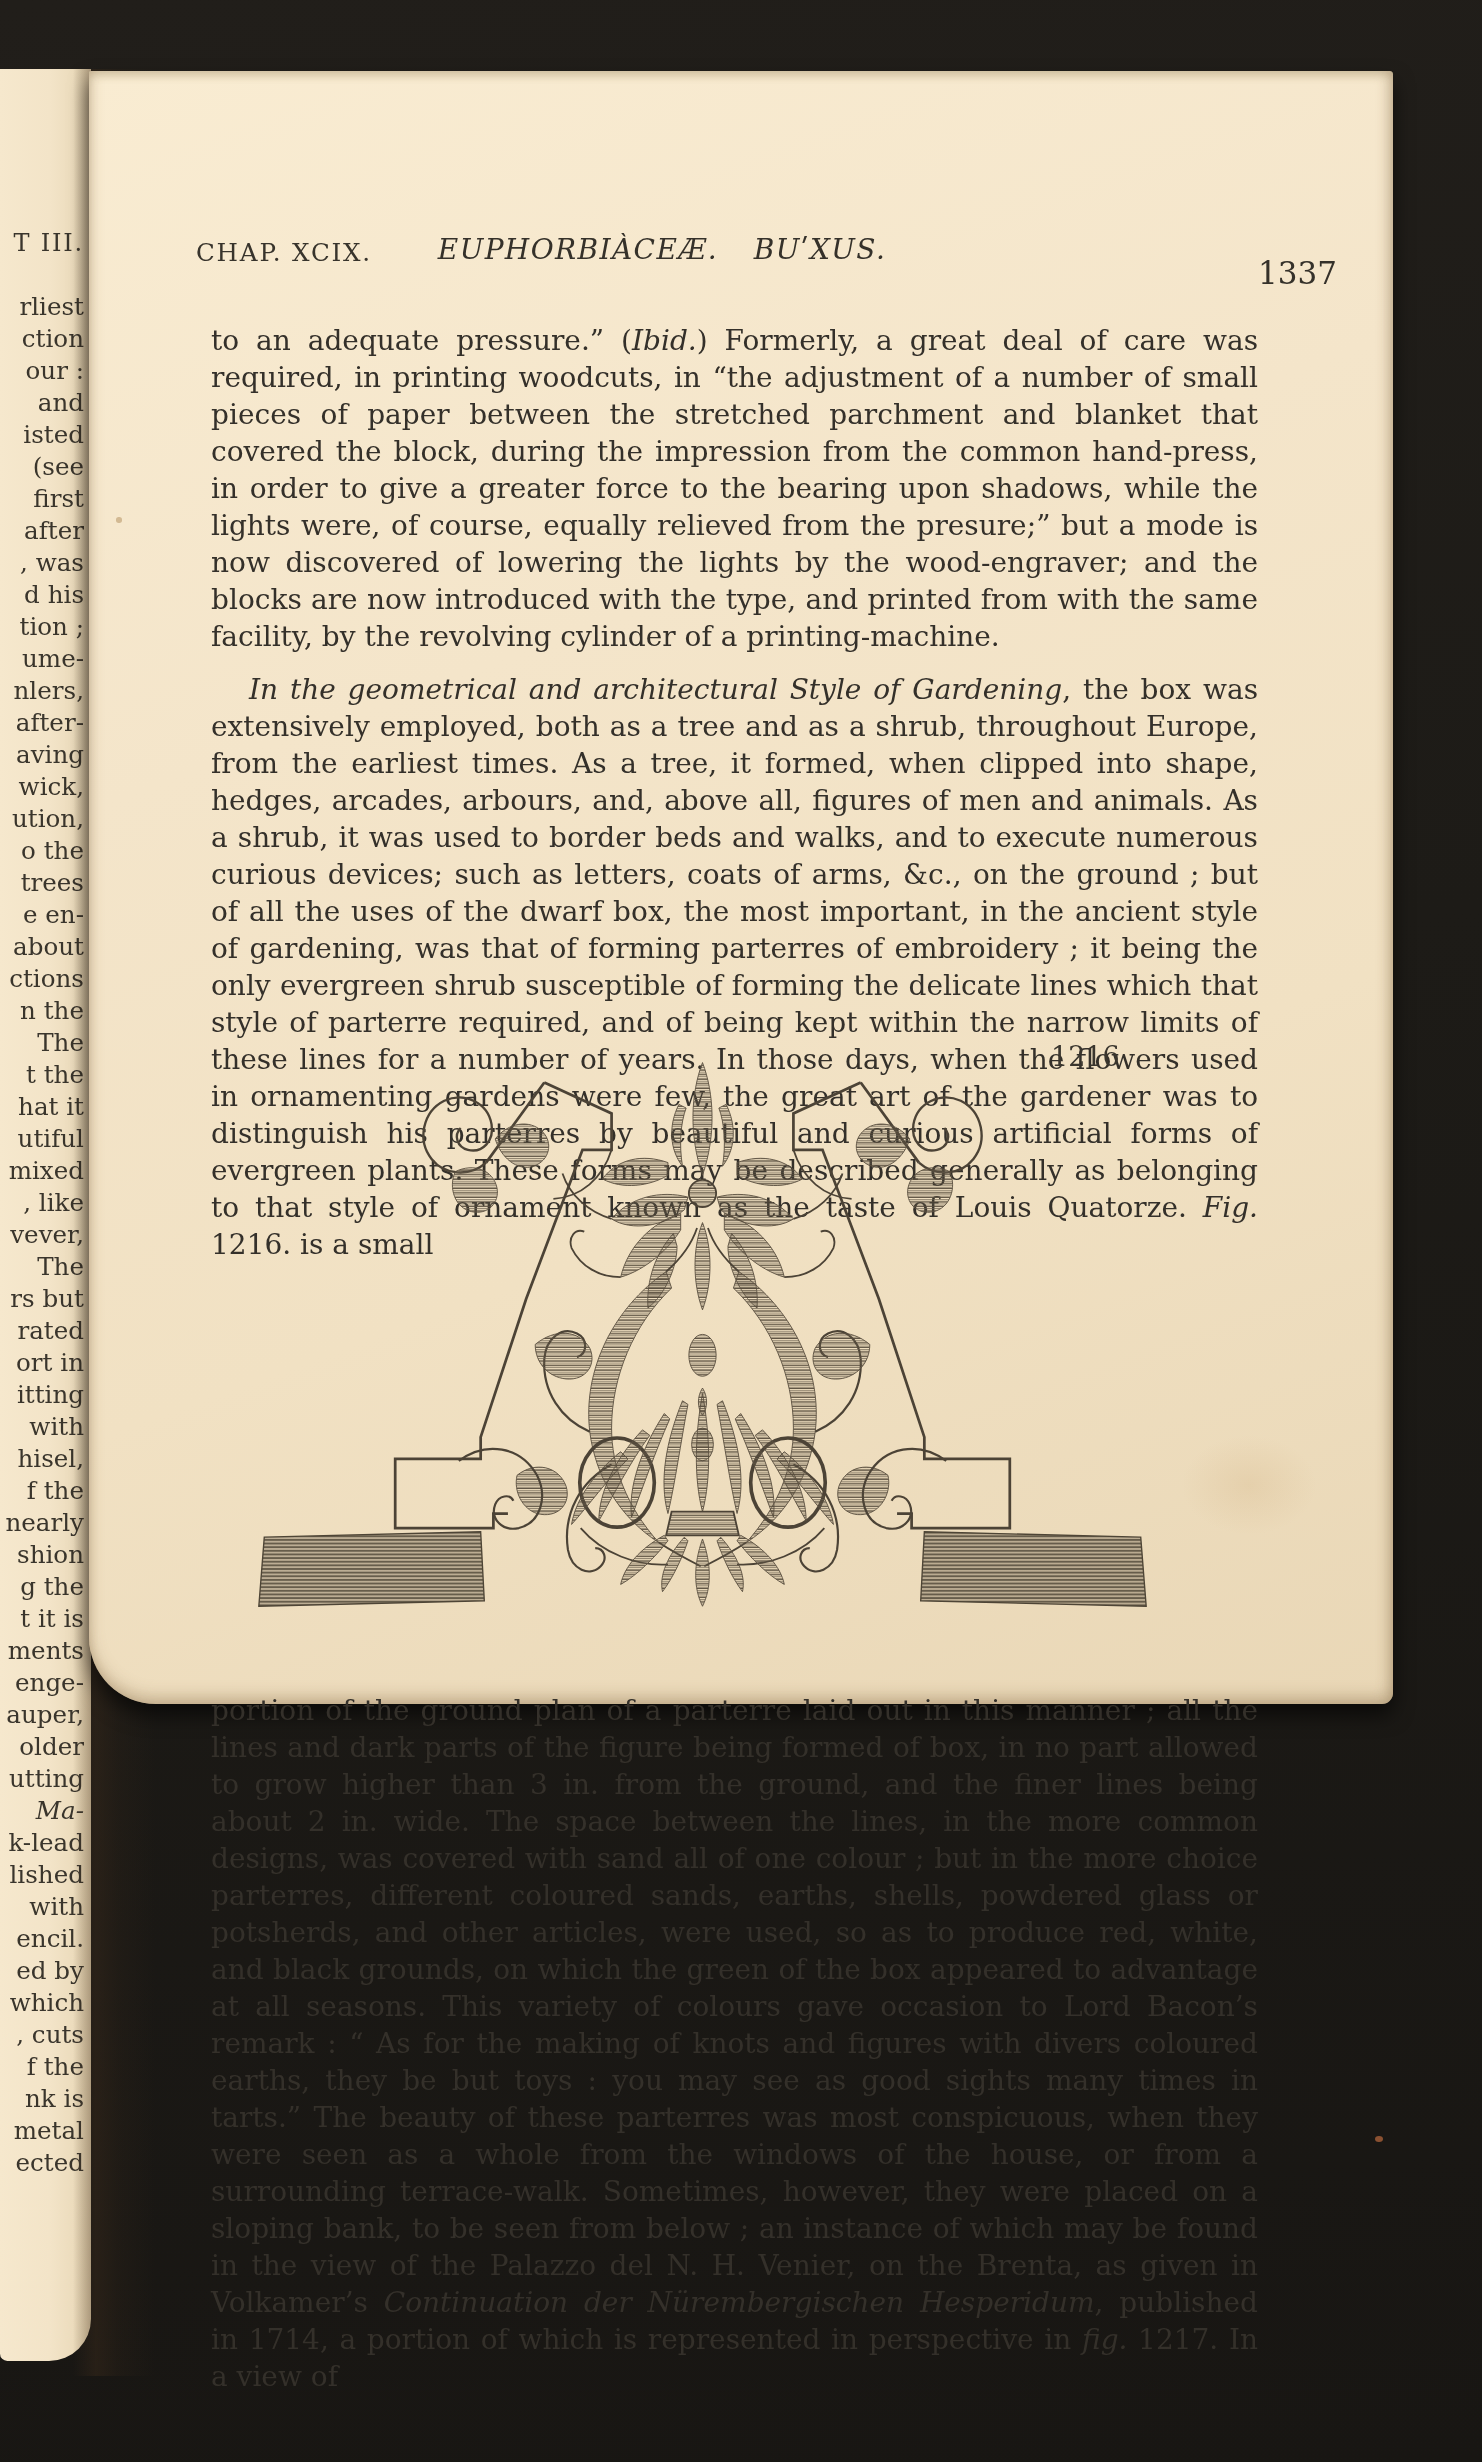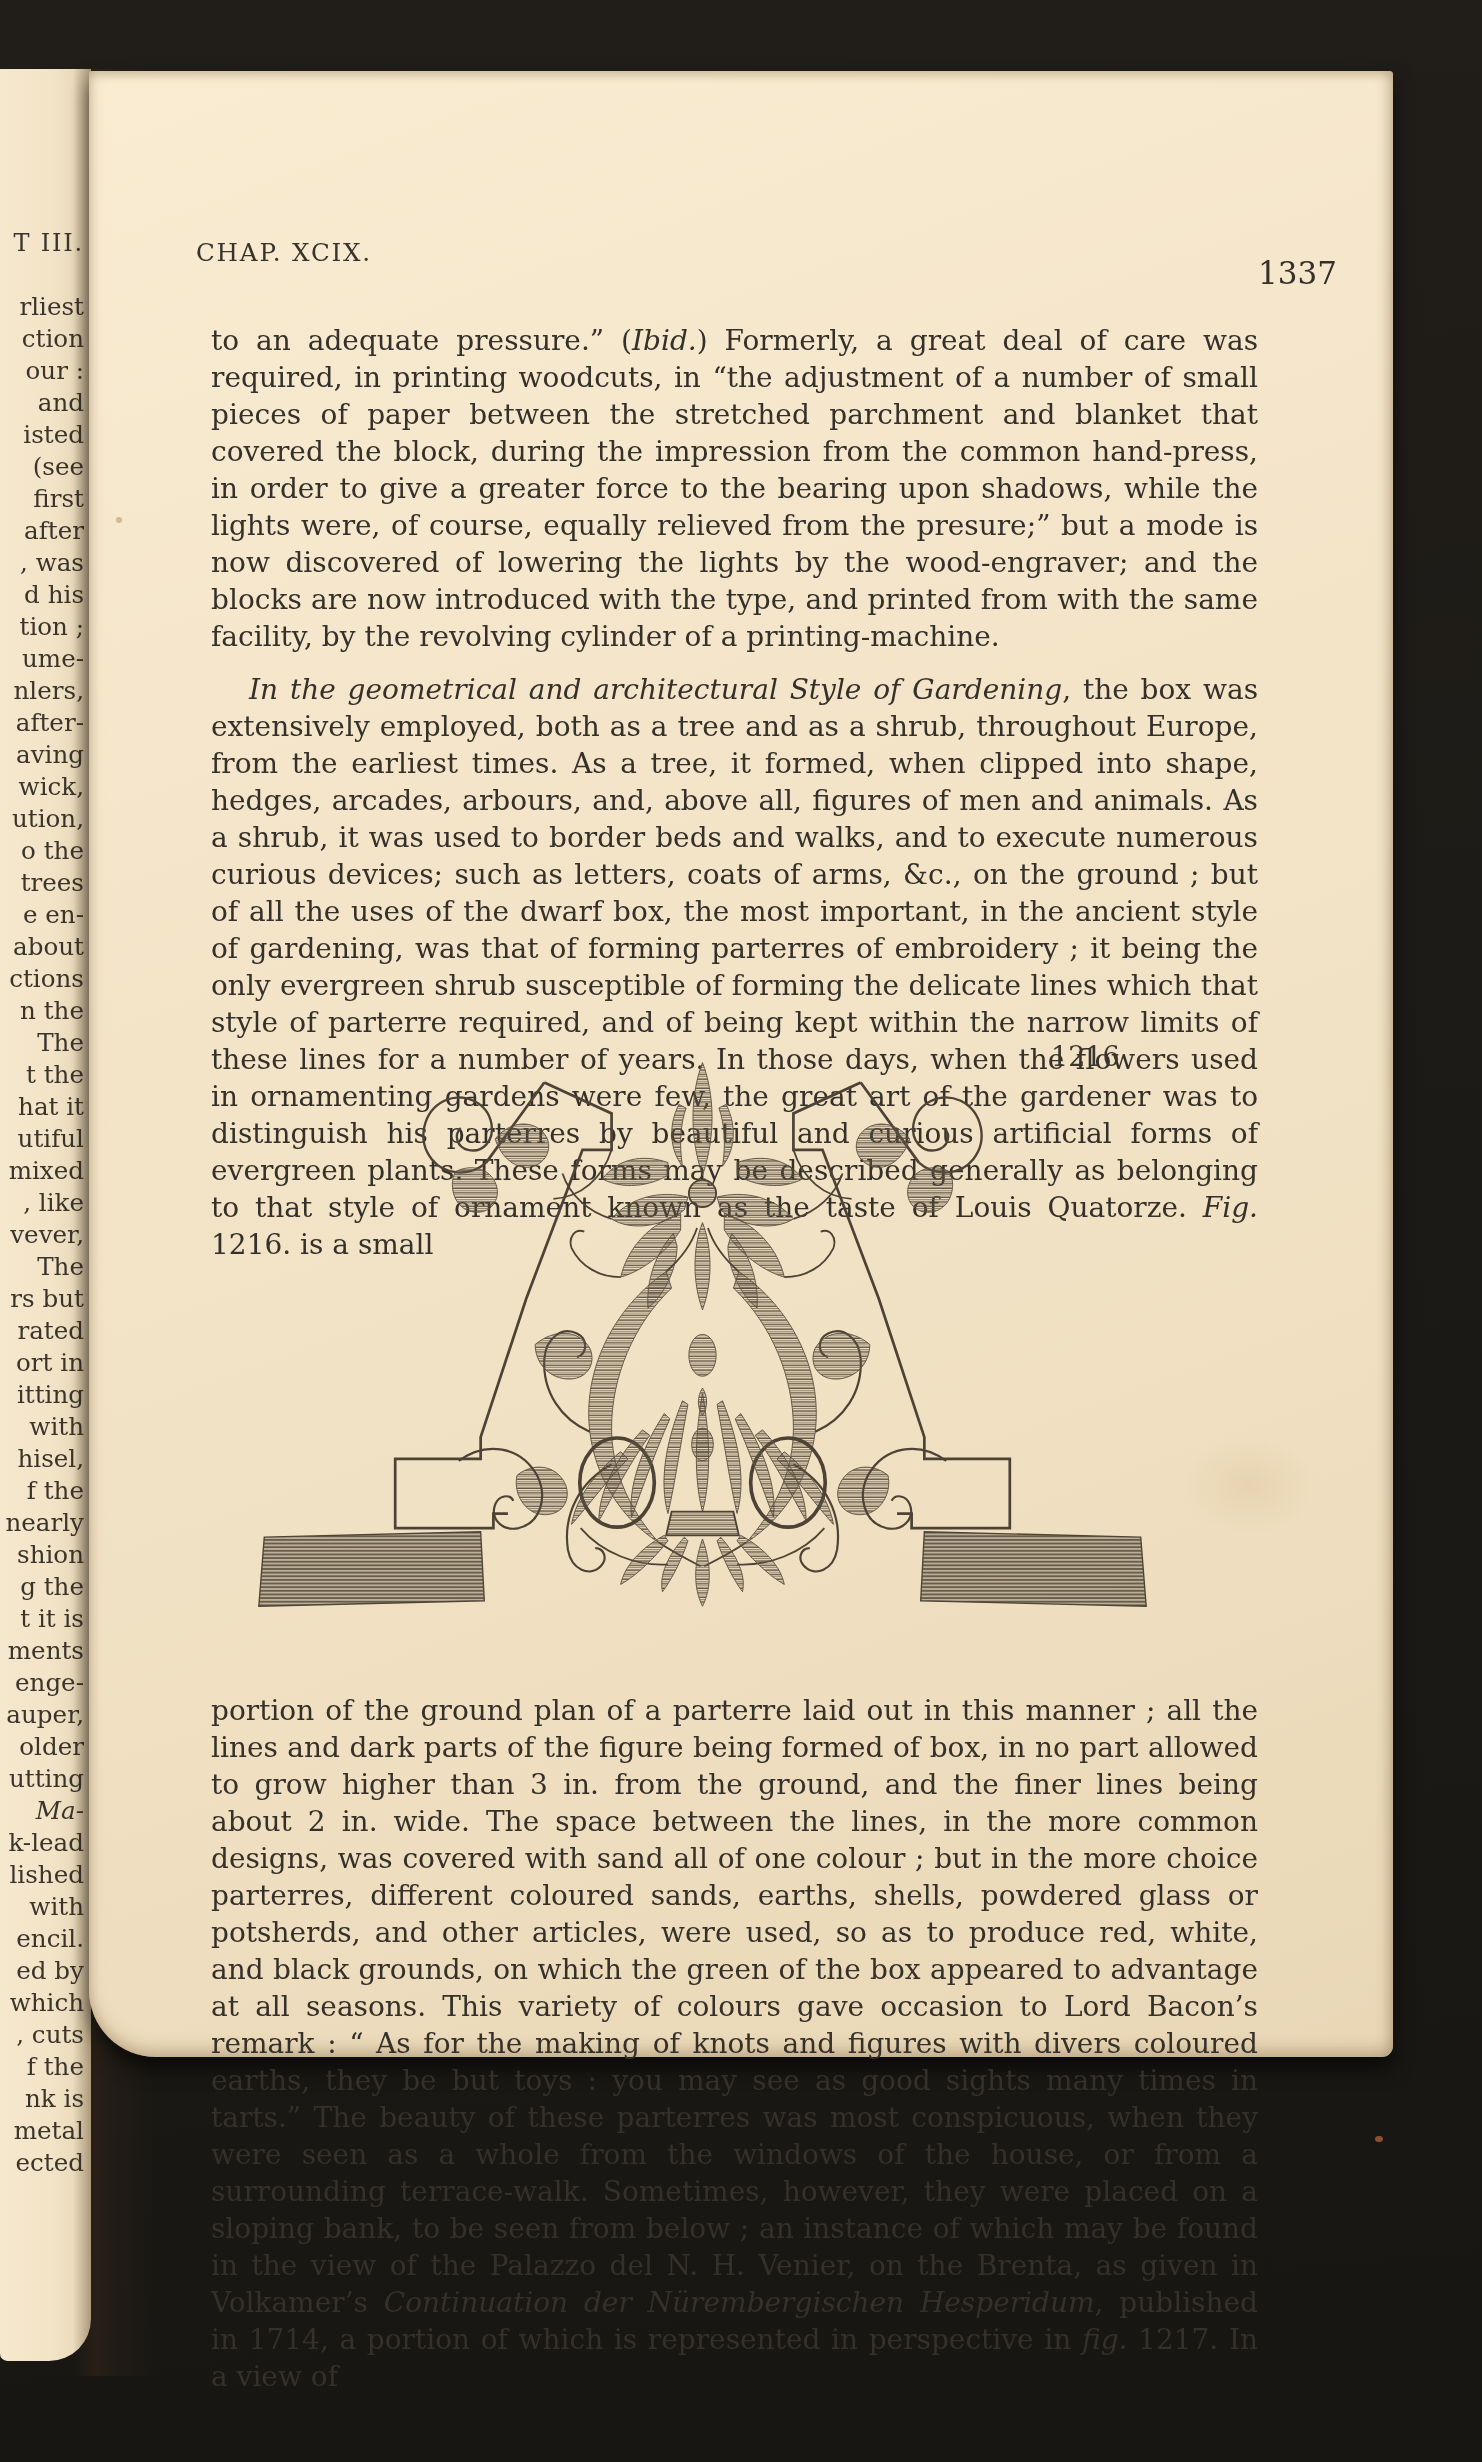--- a/index.html
+++ b/index.html
@@ -7,21 +7,21 @@
 
   
   #left-page{position:absolute;left:0;top:69px;width:91px;height:2292px;
     background:linear-gradient(to right,#f6e8cd 0%,#f3e4c8 55%,#ecdcbd 80%,#e2cfab 100%);
     border-radius:0 0 42px 7.3px;}
   
   #gutter{position:absolute;left:73px;top:69px;width:82px;height:2307px;pointer-events:none;
     background:linear-gradient(to right,rgba(61,44,28,0) 0%,rgba(61,44,28,0.42) 28%,rgba(61,44,28,0.18) 55%,rgba(61,44,28,0) 100%);}
 
   
-  #page{position:absolute;left:89px;top:71px;width:1304px;height:1986px;
+  #page{position:absolute;left:89px;top:71px;width:1304px;height:1633px;
     background:linear-gradient(160deg,#f9ecd2 0%,#f4e5ca 35%,#f1e1c3 65%,#e9d7b6 100%);
     border-radius:1.8px 3.6px 11px 67px;
     box-shadow:inset -4.5px 0 12.7px rgba(124,98,62,0.22), inset 0 -8.2px 14.6px rgba(124,98,62,0.28), inset 0 4.5px 9px rgba(134,108,70,0.22), 0 11px 20px rgba(0,0,0,0.6);}
   
   #chap{position:absolute;left:107px;top:167px;font-size:24.6px;letter-spacing:1.8px;color:#38342c;}
   #running-title{position:absolute;left:273px;top:162px;width:600px;text-align:center;font-size:28px;font-style:italic;letter-spacing:1.4px;color:#35312a;}
   #folio{position:absolute;right:56px;top:160px;font-size:31px;color:#35312a;margin-top:24px;}
 
   
   .textblock{position:absolute;left:106px;width:1079px;font-size:28px;line-height:37px;text-align:justify;color:#34302a;}
@@ -113,20 +113,24 @@
       <div class="frag">f the</div>
       <div class="frag">nk is</div>
       <div class="frag">metal</div>
       <div class="frag">ected</div>
     </div>
 
   <div id="gutter"></div>
 
   <div id="page">
     <span id="chap">CHAP. XCIX.</span>
+    <span id="running-title">
+      <span style="margin-right: 25.5px;">EUPHORBIÀCEÆ.</span>
+      <span>BUʹXUS.</span>
+    </span>
     <span id="folio">1337</span>
 
     <div id="text-block-1" class="textblock">
         <p class="bodypara"><span>to an adequate pressure.” (</span><i>Ibid.</i><span>) Formerly, a great deal of care was required, in printing woodcuts, in “the adjustment of a number of small pieces of paper between the stretched parchment and blanket that covered the block, during the impression from the common hand-press, in order to give a greater force to the bearing upon shadows, while the lights were, of course, equally relieved from the presure;” but a mode is now discovered of lowering the lights by the wood-engraver; and the blocks are now introduced with the type, and printed from with the same facility, by the revolving cylinder of a printing-machine.</span></p>
         <p class="bodypara indent"><i>In the geometrical and architectural Style of Gardening</i><span>, the box was extensively employed, both as a tree and as a shrub, throughout Europe, from the earliest times. As a tree, it formed, when clipped into shape, hedges, arcades, arbours, and, above all, figures of men and animals. As a shrub, it was used to border beds and walks, and to execute numerous curious devices; such as letters, coats of arms, &amp;c., on the ground ; but of all the uses of the dwarf box, the most important, in the ancient style of gardening, was that of forming parterres of embroidery ; it being the only evergreen shrub susceptible of forming the delicate lines which that style of parterre required, and of being kept within the narrow limits of these lines for a number of years. In those days, when the flowers used in ornamenting gardens were few, the great art of the gardener was to distinguish his parterres by beautiful and curious artificial forms of evergreen plants. These forms may be described generally as belonging to that style of ornament known as the taste of Louis Quatorze. </span><i>Fig.</i><span> 1216. is a small</span></p>
       </div>
 
     <span id="fig-label">1216</span>
 
     <div id="figure-wrap">

